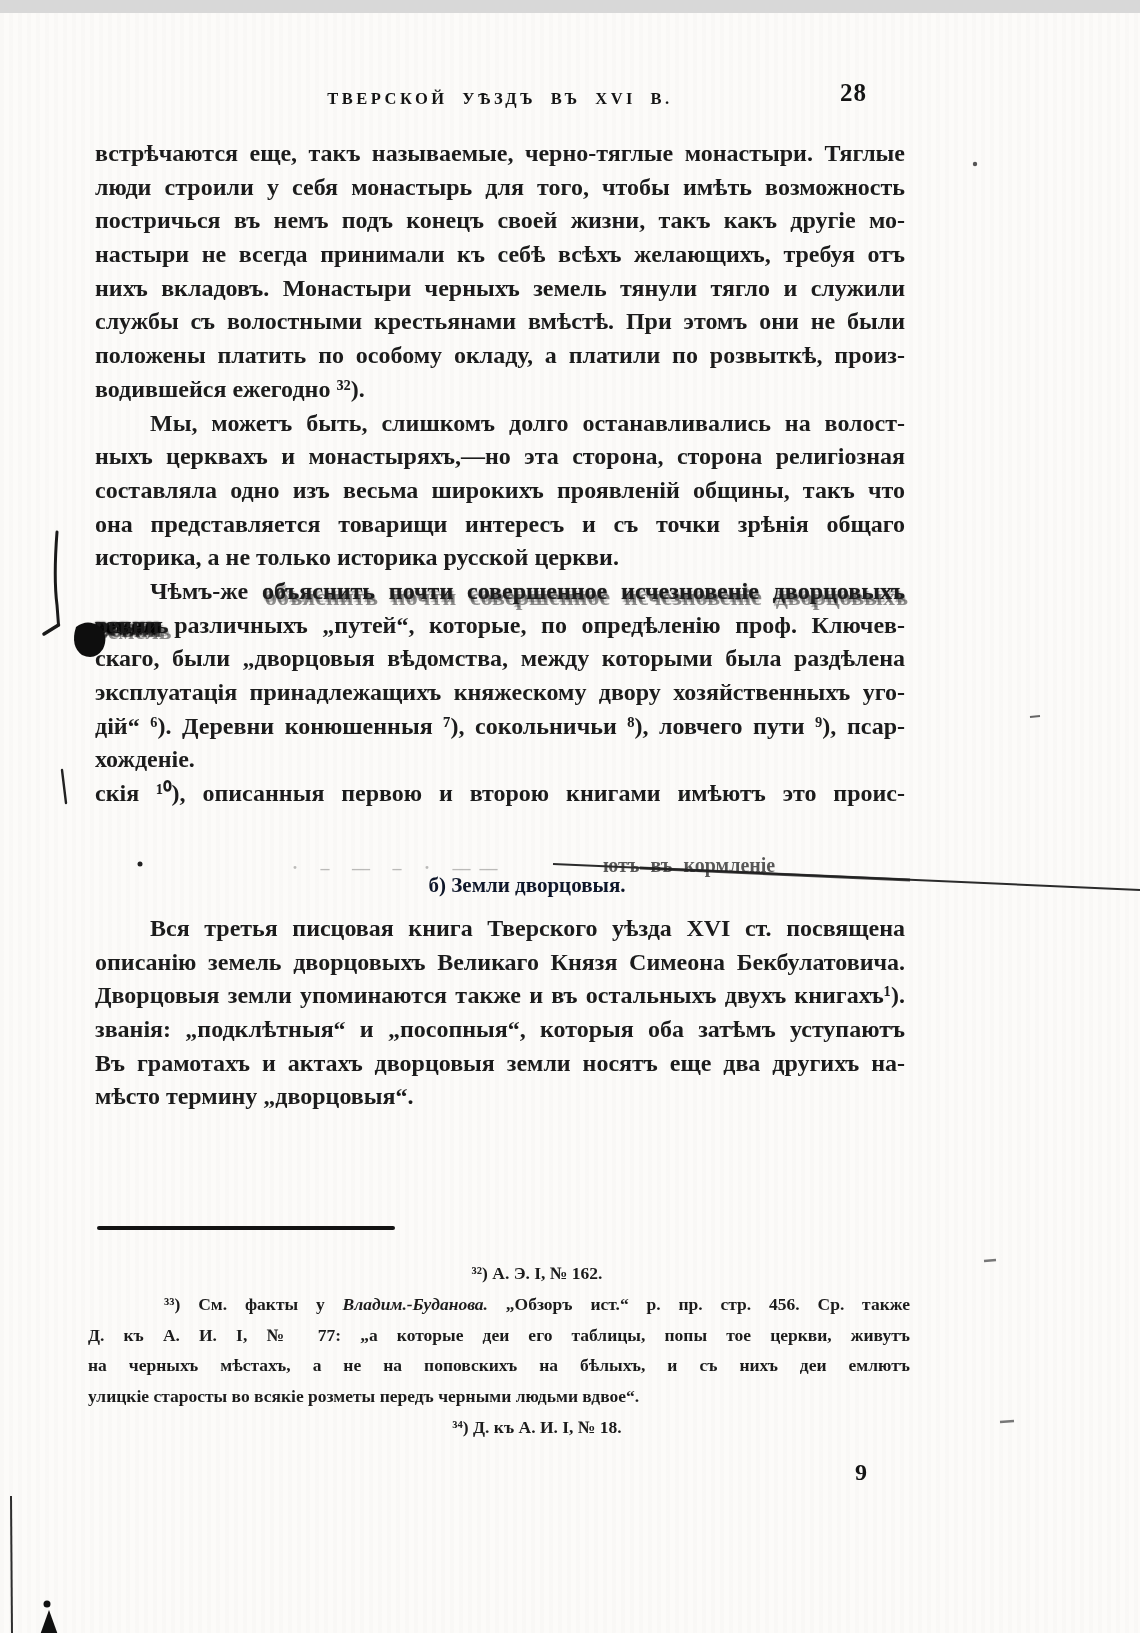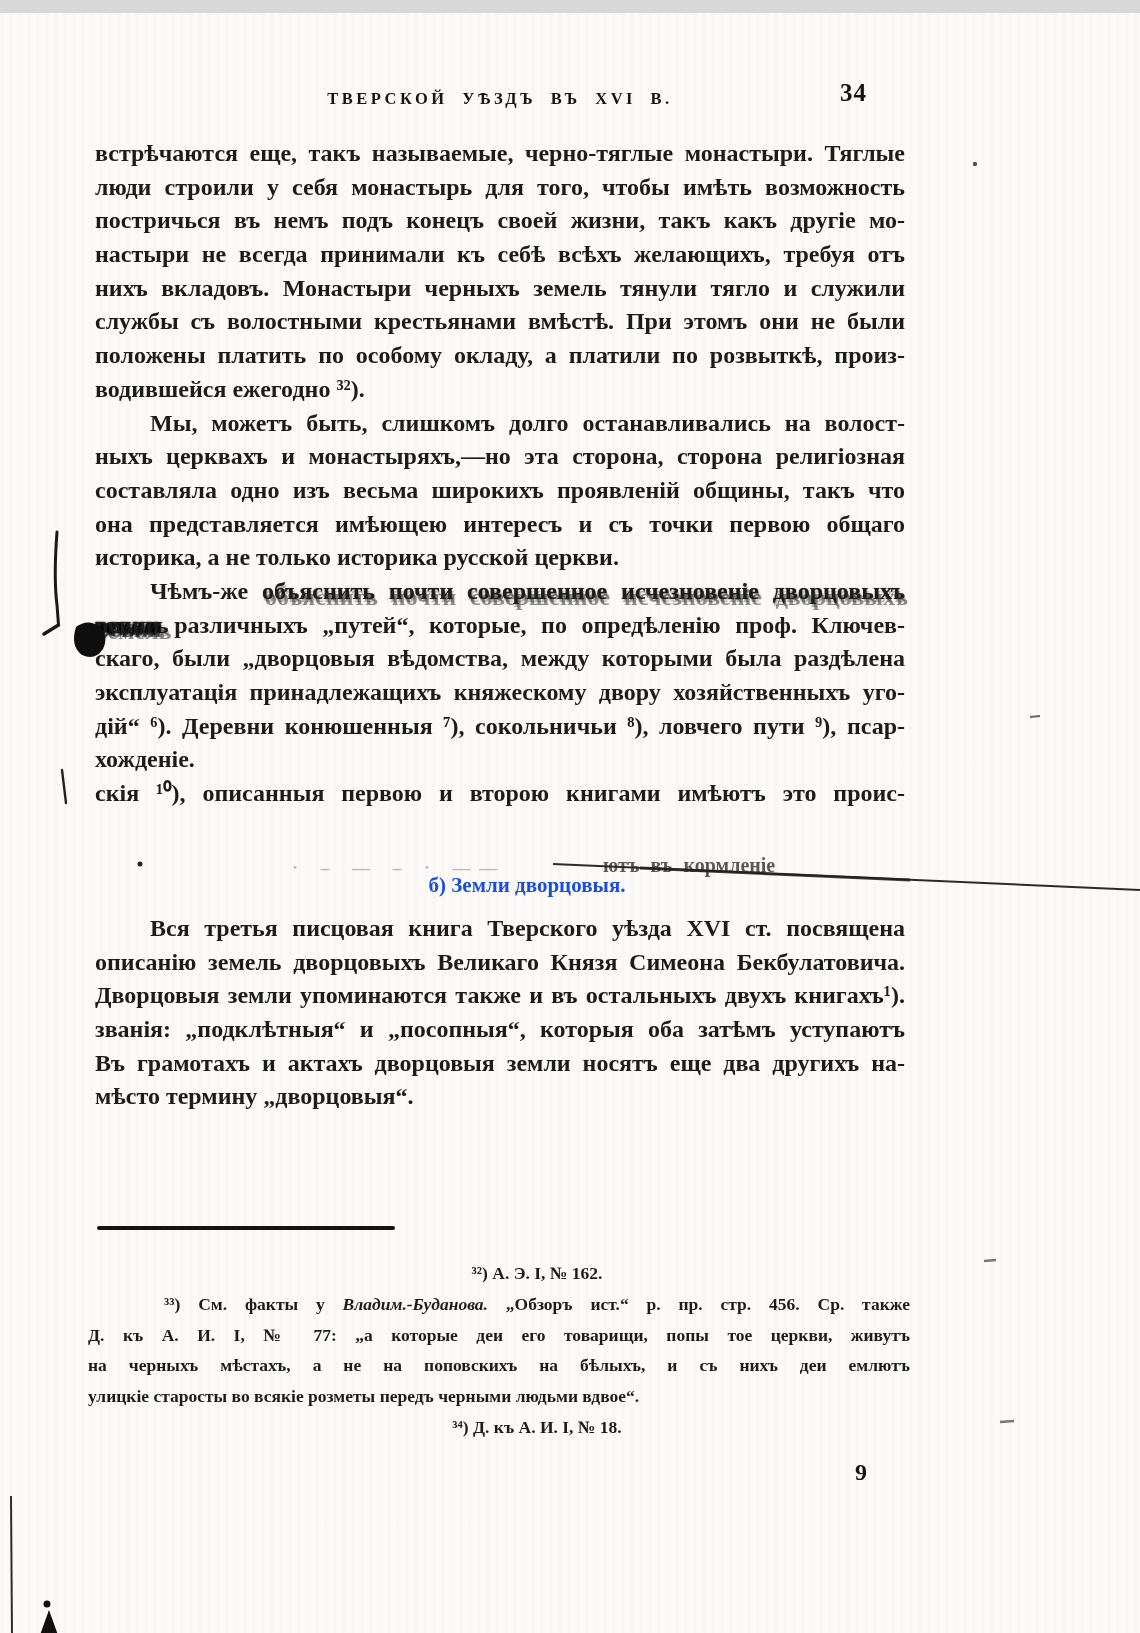--- a/index.html
+++ b/index.html
@@ -30,21 +30,21 @@
     text-shadow:3px 6px 0 rgba(28,28,28,0.5), 1px 3px 1px rgba(28,28,28,0.35), 0 0 1px rgba(0,0,0,.6);
     filter:blur(.2px);
   }
   .smudge-word{
     text-shadow:-2px 2px 2px #000, 2px 4px 1px rgba(0,0,0,.65), 0 0 2px #000;
     filter:blur(.3px);
   }
   .blob-anchor{position:relative;}
   .section-heading{
     position:absolute;left:95px;top:860px;width:810px;text-align:center;
-    font-size:21px;transform:translateX(27px);color:#1d4ed8;
+    font-size:21px;transform:translateX(27px);color:#0f172a;
   }
   .ghost-dashes{
     position:absolute;left:292px;top:845px;font-size:18px;letter-spacing:9px;
     color:rgba(20,20,20,0.28);filter:blur(.4px);white-space:nowrap;
   }
   .ghost-text{
     position:absolute;left:603px;top:841px;font-size:20px;word-spacing:6px;
     color:rgba(25,25,25,0.72);filter:blur(.35px);white-space:nowrap;
   }
   .footnote-separator{
@@ -56,38 +56,38 @@
   .it{font-style:italic;}
   .signature{position:absolute;left:855px;top:1446px;font-size:24px;color:#141414;}
   .artifacts{position:absolute;left:0;top:0;pointer-events:none;}
 </style>
 </head>
 <body>
 
 <div class="page">
 
   <div class="running-title">ТВЕРСКОЙ УѢЗДЪ ВЪ XVI В.</div>
-  <div class="page-number">34</div>
+  <div class="page-number">28</div>
 
   <div class="flow" id="flow1">
     <div>
       <div class="ln j">встрѣчаются еще, такъ называемые, черно-тяглые монастыри. Тяглые</div>
       <div class="ln j">люди строили у себя монастырь для того, чтобы имѣть возможность</div>
       <div class="ln j">постричься въ немъ подъ конецъ своей жизни, такъ какъ другіе мо-</div>
       <div class="ln j">настыри не всегда принимали къ себѣ всѣхъ желающихъ, требуя отъ</div>
       <div class="ln j">нихъ вкладовъ. Монастыри черныхъ земель тянули тягло и служили</div>
       <div class="ln j">службы съ волостными крестьянами вмѣстѣ. При этомъ они не были</div>
       <div class="ln j">положены платить по особому окладу, а платили по розвыткѣ, произ-</div>
       <div class="ln">водившейся ежегодно ³²).</div>
     </div>
     <div>
       <div class="ln j ind">Мы, можетъ быть, слишкомъ долго останавливались на волост-</div>
       <div class="ln j">ныхъ церквахъ и монастыряхъ,—но эта сторона, сторона религіозная</div>
       <div class="ln j">составляла одно изъ весьма широкихъ проявленій общины, такъ что</div>
-      <div class="ln j">она представляется имѣющею интересъ и съ точки первою общаго</div>
+      <div class="ln j">она представляется товарищи интересъ и съ точки зрѣнія общаго</div>
       <div class="ln">историка, а не только историка русской церкви.</div>
     </div>
     <div>
       <div class="ln j ind"><span>Чѣмъ-же </span><span class="smear">объяснить почти совершенное исчезновеніе дворцовыхъ земель</span></div>
       <div class="ln j blob-anchor"><span class="smudge-word">ревни</span><span> различныхъ „путей“, которые, по опредѣленію проф. Ключев-</span></div>
       <div class="ln j">скаго, были „дворцовыя вѣдомства, между которыми была раздѣлена</div>
       <div class="ln j">эксплуатація принадлежащихъ княжескому двору хозяйственныхъ уго-</div>
       <div class="ln j">дій“ ⁶). Деревни конюшенныя ⁷), сокольничьи ⁸), ловчего пути ⁹), псар-</div>
       <div class="ln">хожденіе.</div>
       <div class="ln j">скія ¹⁰), описанныя первою и второю книгами имѣютъ это проис-</div>
@@ -108,21 +108,21 @@
       <div class="ln j">Въ грамотахъ и актахъ дворцовыя земли носятъ еще два другихъ на-</div>
       <div class="ln">мѣсто термину „дворцовыя“.</div>
     </div>
   </div>
 
   <div class="footnote-separator"></div>
 
   <div class="footnotes">
     <div class="fn fn-ind">³²) А. Э. I, № 162.</div>
     <div class="fn fn-ind j"><span>³³) См. факты у </span><span class="it">Владим.-Буданова.</span><span> „Обзоръ ист.“ р. пр. стр. 456. Ср. также</span></div>
-    <div class="fn j">Д. къ А. И. I, № 77: „а которые деи его товарищи, попы тое церкви, живутъ</div>
+    <div class="fn j">Д. къ А. И. I, № 77: „а которые деи его таблицы, попы тое церкви, живутъ</div>
     <div class="fn j">на черныхъ мѣстахъ, а не на поповскихъ на бѣлыхъ, и съ нихъ деи емлютъ</div>
     <div class="fn">улицкіе старосты во всякіе розметы передъ черными людьми вдвое“.</div>
     <div class="fn fn-ind">³⁴) Д. къ А. И. I, № 18.</div>
   </div>
 
   <div class="signature">9</div>
 
   <svg class="artifacts" width="1140" height="1633" viewBox="0 0 1140 1633">
     <path d="M57 519 Q53.5 565 57 592 Q58 605 58.5 612" fill="none" stroke="#1a1a1a" stroke-width="3" stroke-linecap="round"></path>
     <path d="M58.5 612 L44 621" fill="none" stroke="#1a1a1a" stroke-width="3.5" stroke-linecap="round"></path>

